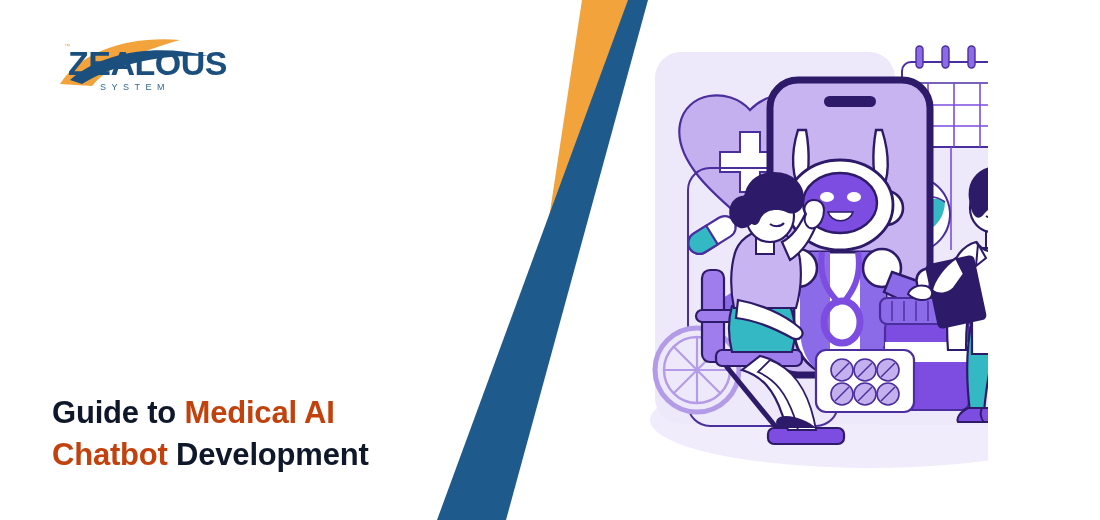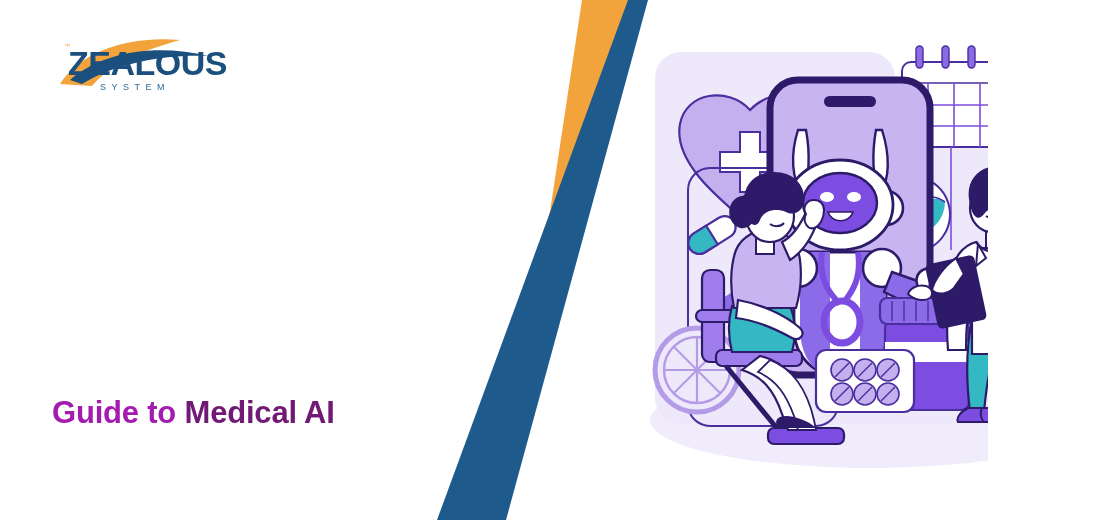--- a/index.html
+++ b/index.html
@@ -29,22 +29,22 @@
   
   .headline {
     position:absolute;
     left:52px; top:392px;
     width:400px;
     font-size:31px;
     font-weight:bold;
     line-height:1.35;
     letter-spacing:-0.2px;
   }
-  .t-navy   { color:#a21caf;text-align:center; }
-  .t-orange { color:#701a75; }
+  .t-navy   { color:#0f172a;text-align:center; }
+  .t-orange { color:#c2410c; }
 
   
   .illus { position:absolute; left:620px; top:20px; width:480px; height:480px; }
 </style>
 </head>
 <body>
 
 <div id="banner">
 
   <svg class="stripes" width="1100" height="520" viewBox="0 0 1100 520">
@@ -65,20 +65,23 @@
 
       <text x="12" y="14" font-family="Liberation Sans, sans-serif" font-size="6" fill="#F2A33C">™</text>
 
       <text x="48" y="56" font-family="Liberation Sans, sans-serif" font-size="9" fill="#2E6B96" letter-spacing="5.5">SYSTEM</text>
     </svg>
   </div>
 
   <div class="headline">
     <div>
       <span class="t-navy">Guide to </span><span class="t-orange">Medical AI</span>
+    </div>
+    <div>
+      <span class="t-orange">Chatbot</span><span class="t-navy"> Development</span>
     </div>
   </div>
 
   <svg class="illus" width="480" height="480" viewBox="0 0 480 480">
     <defs>
       <clipPath id="phoneClip">
         <rect x="150" y="60" width="160" height="295" rx="28"></rect>
       </clipPath>
       <clipPath id="panelClip">
         <rect x="35" y="32" width="415" height="390" rx="26"></rect>

